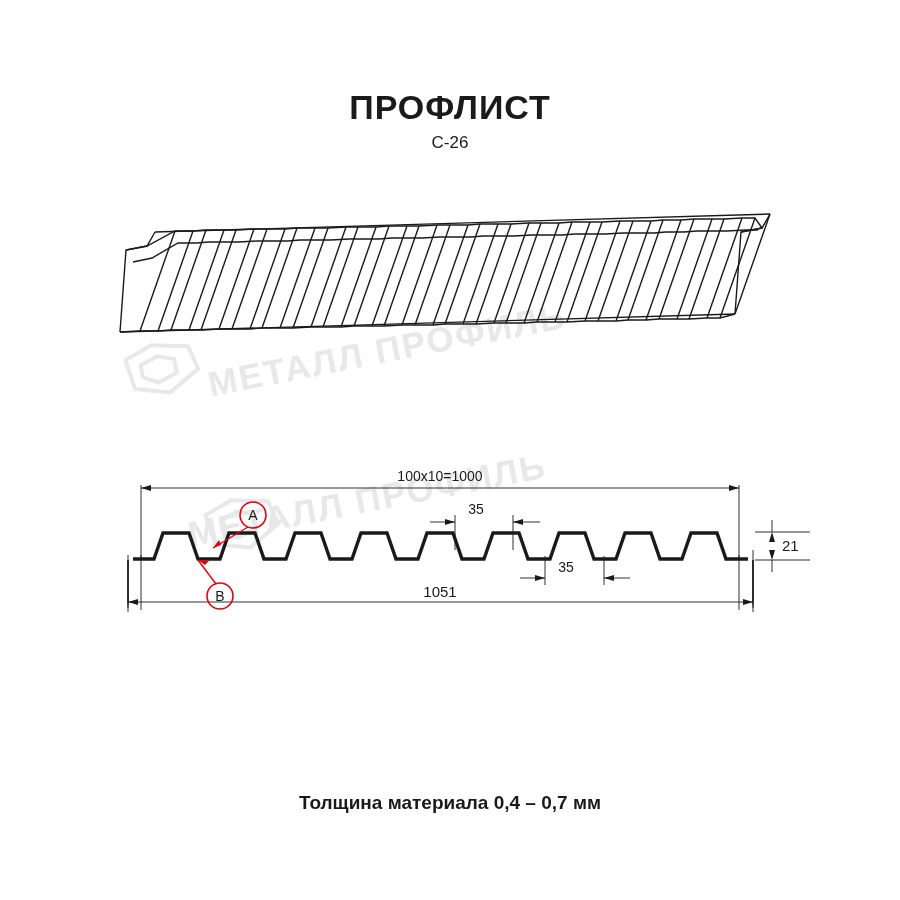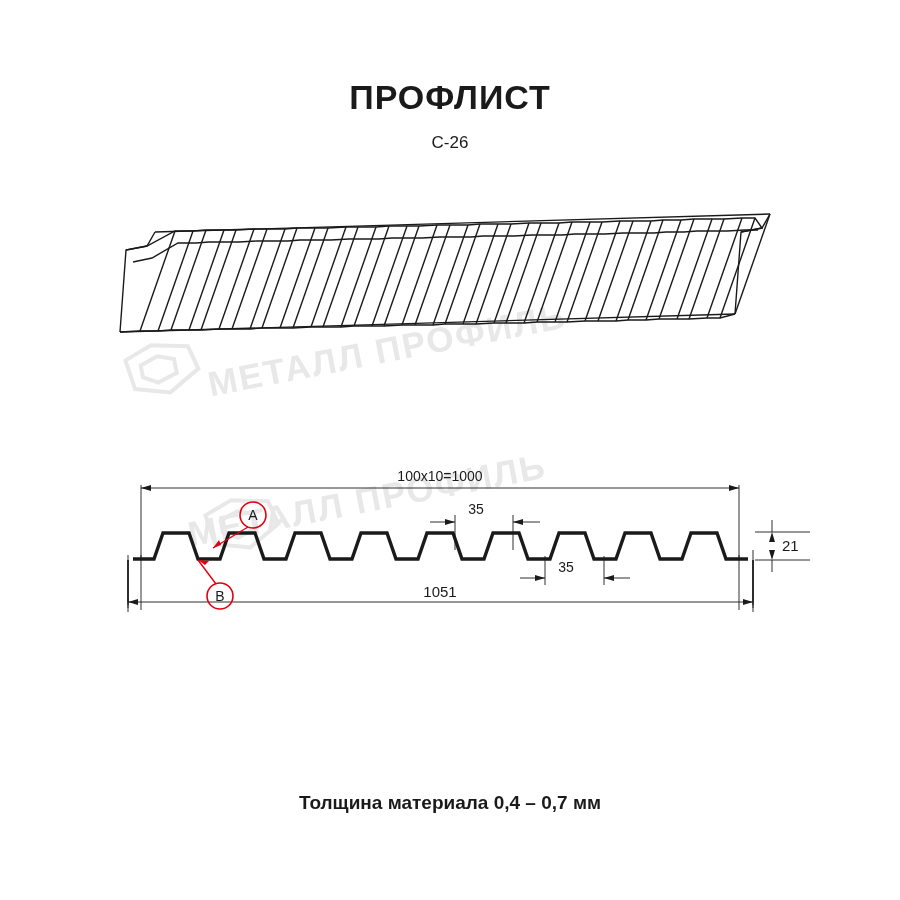--- a/index.html
+++ b/index.html
@@ -14,21 +14,21 @@
     font-family: "Liberation Sans", sans-serif;
     color: #1a1a1a;
     overflow: hidden;
   }
   .page {
     position: absolute;
     inset: 0;
   }
   .title {
     position: absolute;
-    top: 78px;
+    top: 88px;
     left: 0;
     width: 900px;
     text-align: center;
     font-size: 34px;
     font-weight: bold;
     letter-spacing: 1px;
     color: #1a1a1a;
   }
   .subtitle {
     position: absolute;

